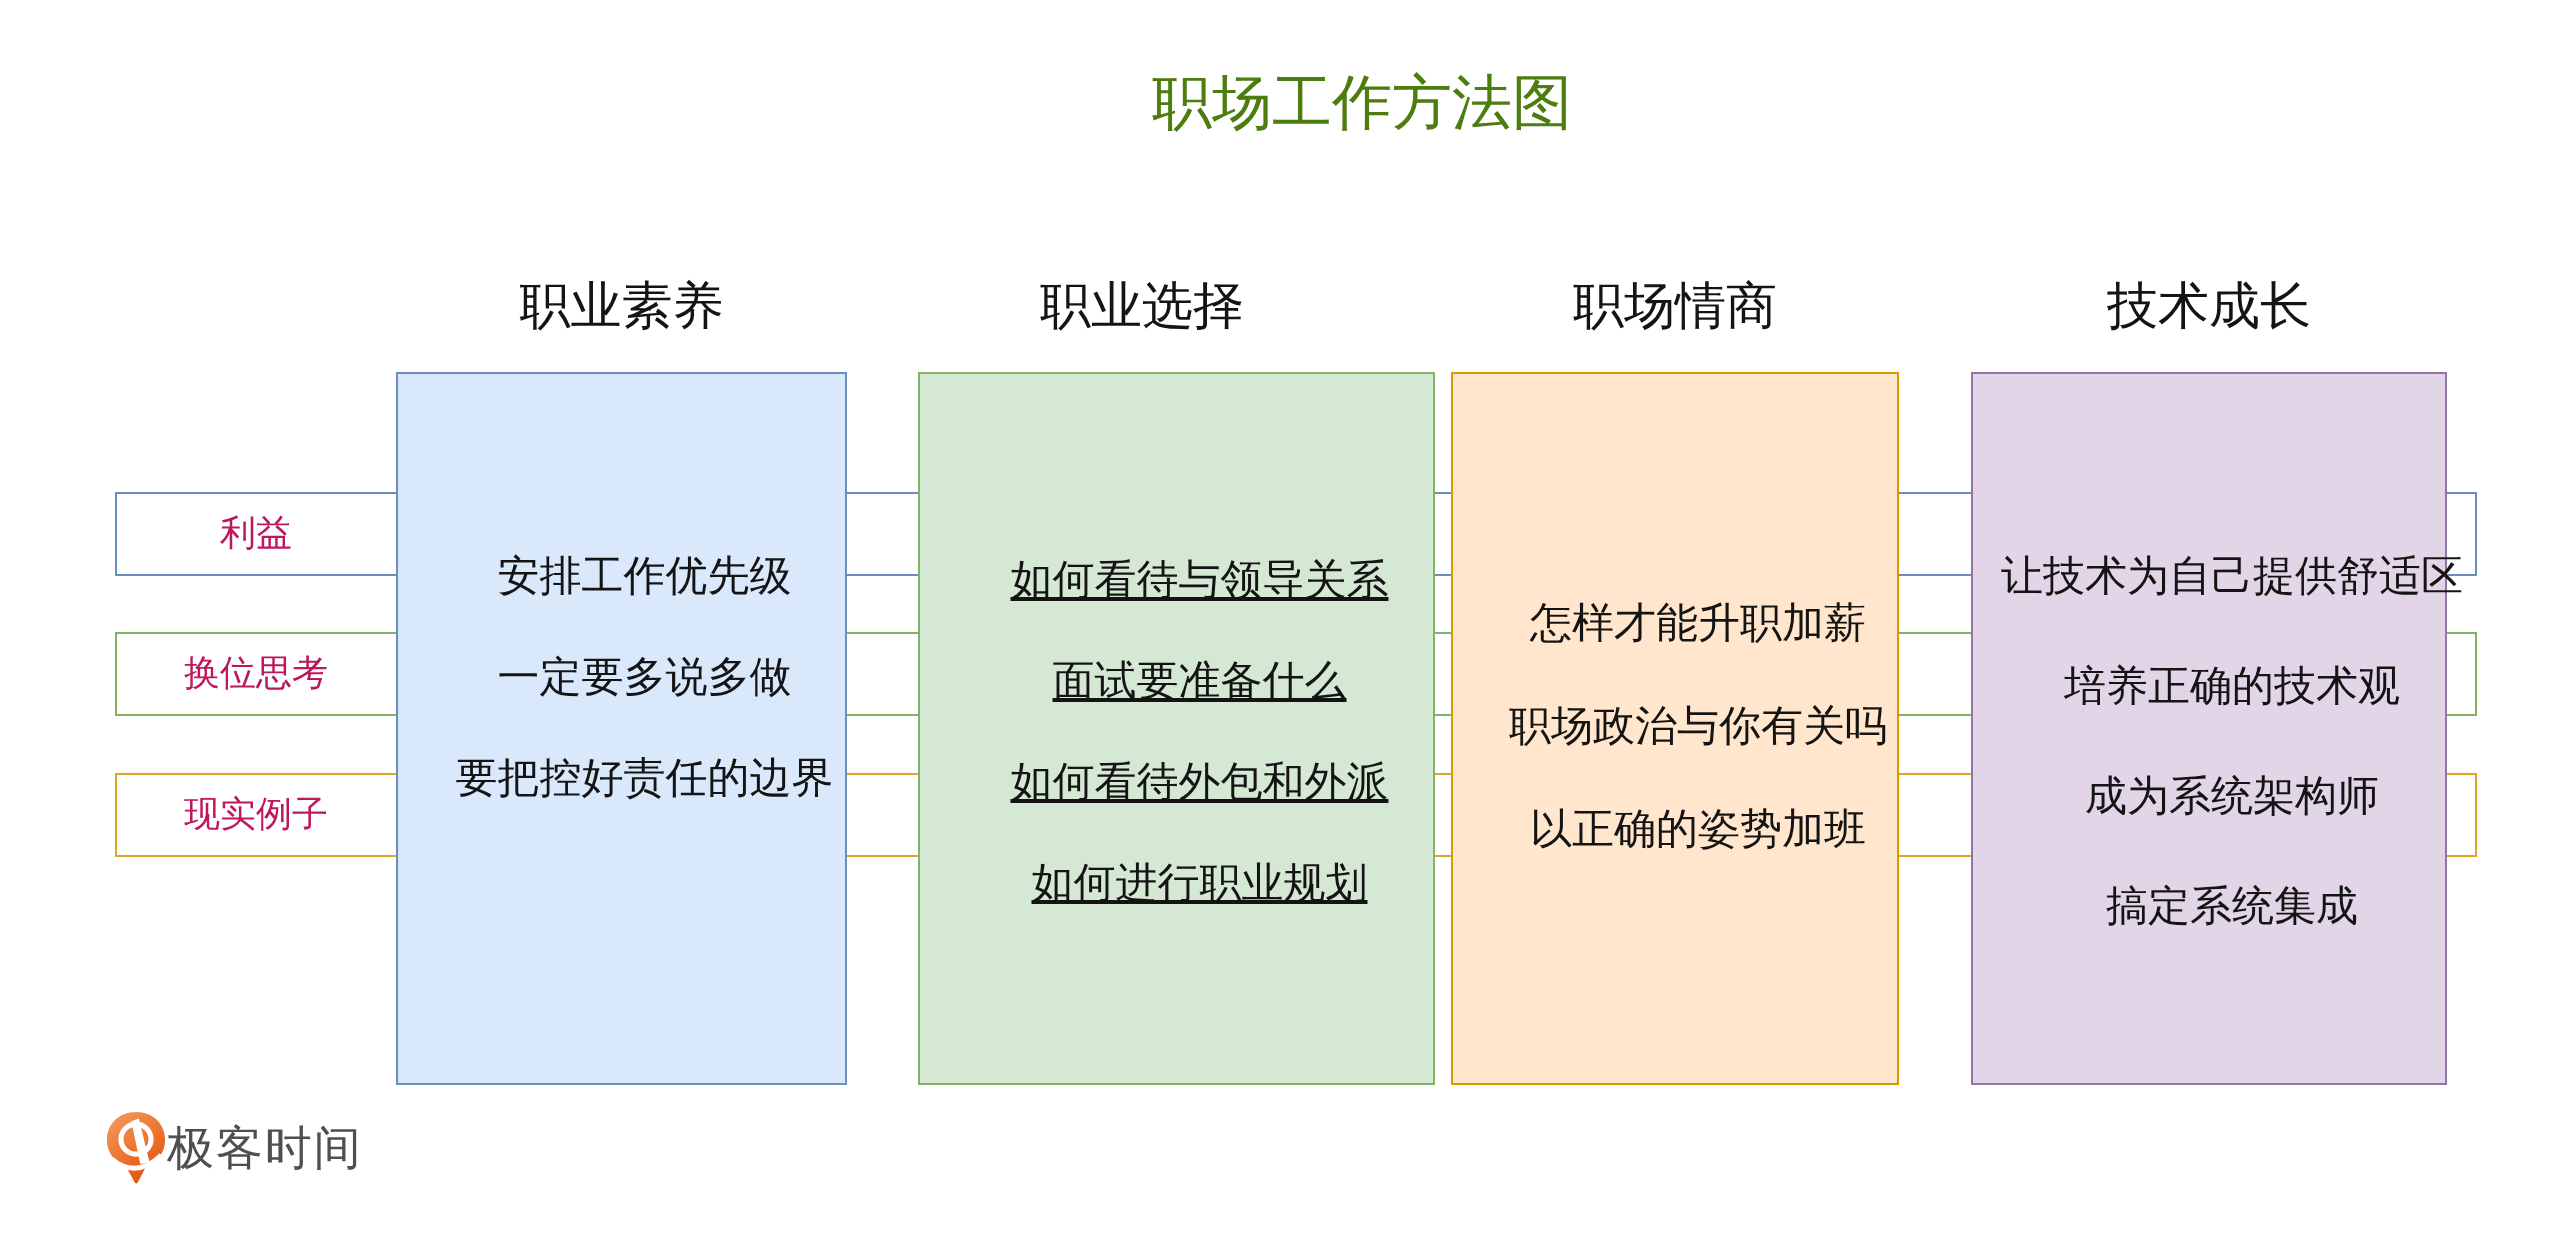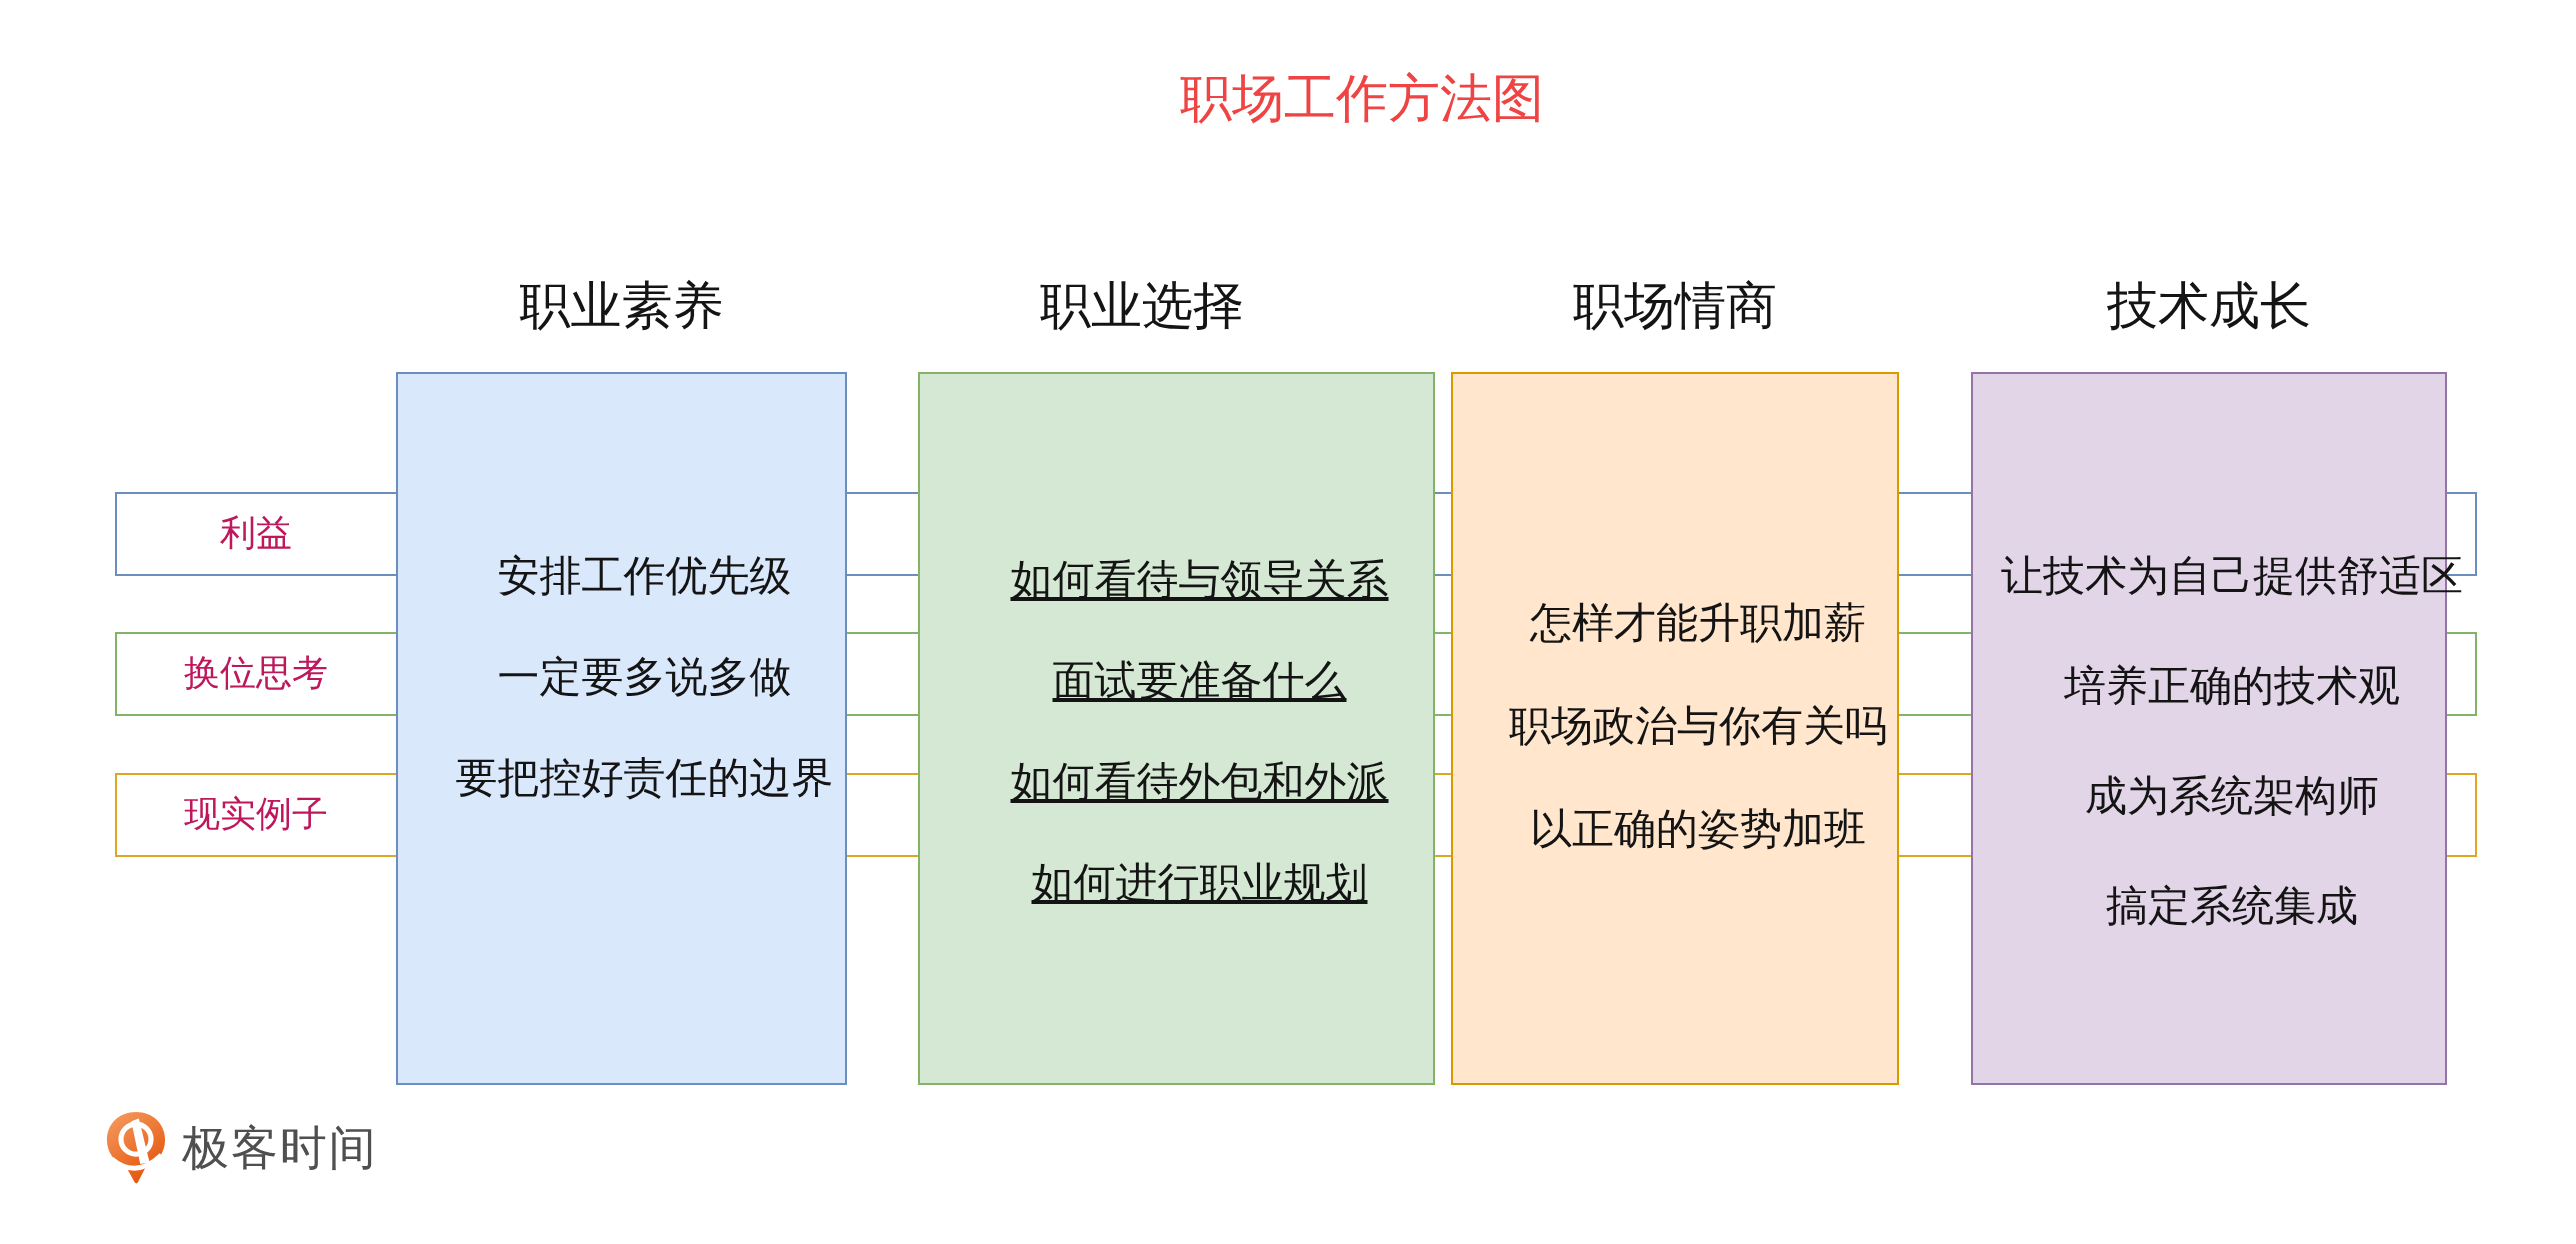--- a/index.html
+++ b/index.html
@@ -5,21 +5,21 @@
   html,body { margin:0; padding:0; }
   body {
     width:2576px; height:1244px; position:relative; overflow:hidden;
     background:#ffffff; color:#141414;
     font-family:"Liberation Sans", sans-serif;
   }
 
   
   .title {
     position:absolute; top:71px; left:1362px; transform:translateX(-50%);
-    font-size:52px; line-height:1.05; white-space:nowrap; color:#ef4444;
+    font-size:60px; line-height:1.05; white-space:nowrap; color:#4d7c0f;
   }
 
   
   .header {
     position:absolute; top:275px; height:62px;
     display:flex; align-items:center; justify-content:center;
     font-size:51px; white-space:nowrap; color:#141414;
   }
   .h0 { left:396px;  width:451px; }
   .h1 { left:918px;  width:448px; }
@@ -53,21 +53,21 @@
   .col .items { padding-top:var(--pt); }
   .col .item {
     height:var(--ih);
     display:flex; align-items:center; justify-content:center;
     font-size:42px; white-space:nowrap; color:#141414;padding-left:46px;
   }
 
   
   .logo {
     position:absolute; left:105px; top:1111px;
-    display:flex; align-items:center; gap:15px; z-index:3;
+    display:flex; align-items:center; z-index:3;
   }
   .logo-text {
     font-size:47px; font-weight:500; letter-spacing:1.9px;
     color:#4F4F4F; white-space:nowrap;
   }
 </style>
 </head>
 <body>
 
 <div class="title">职场工作方法图</div>

